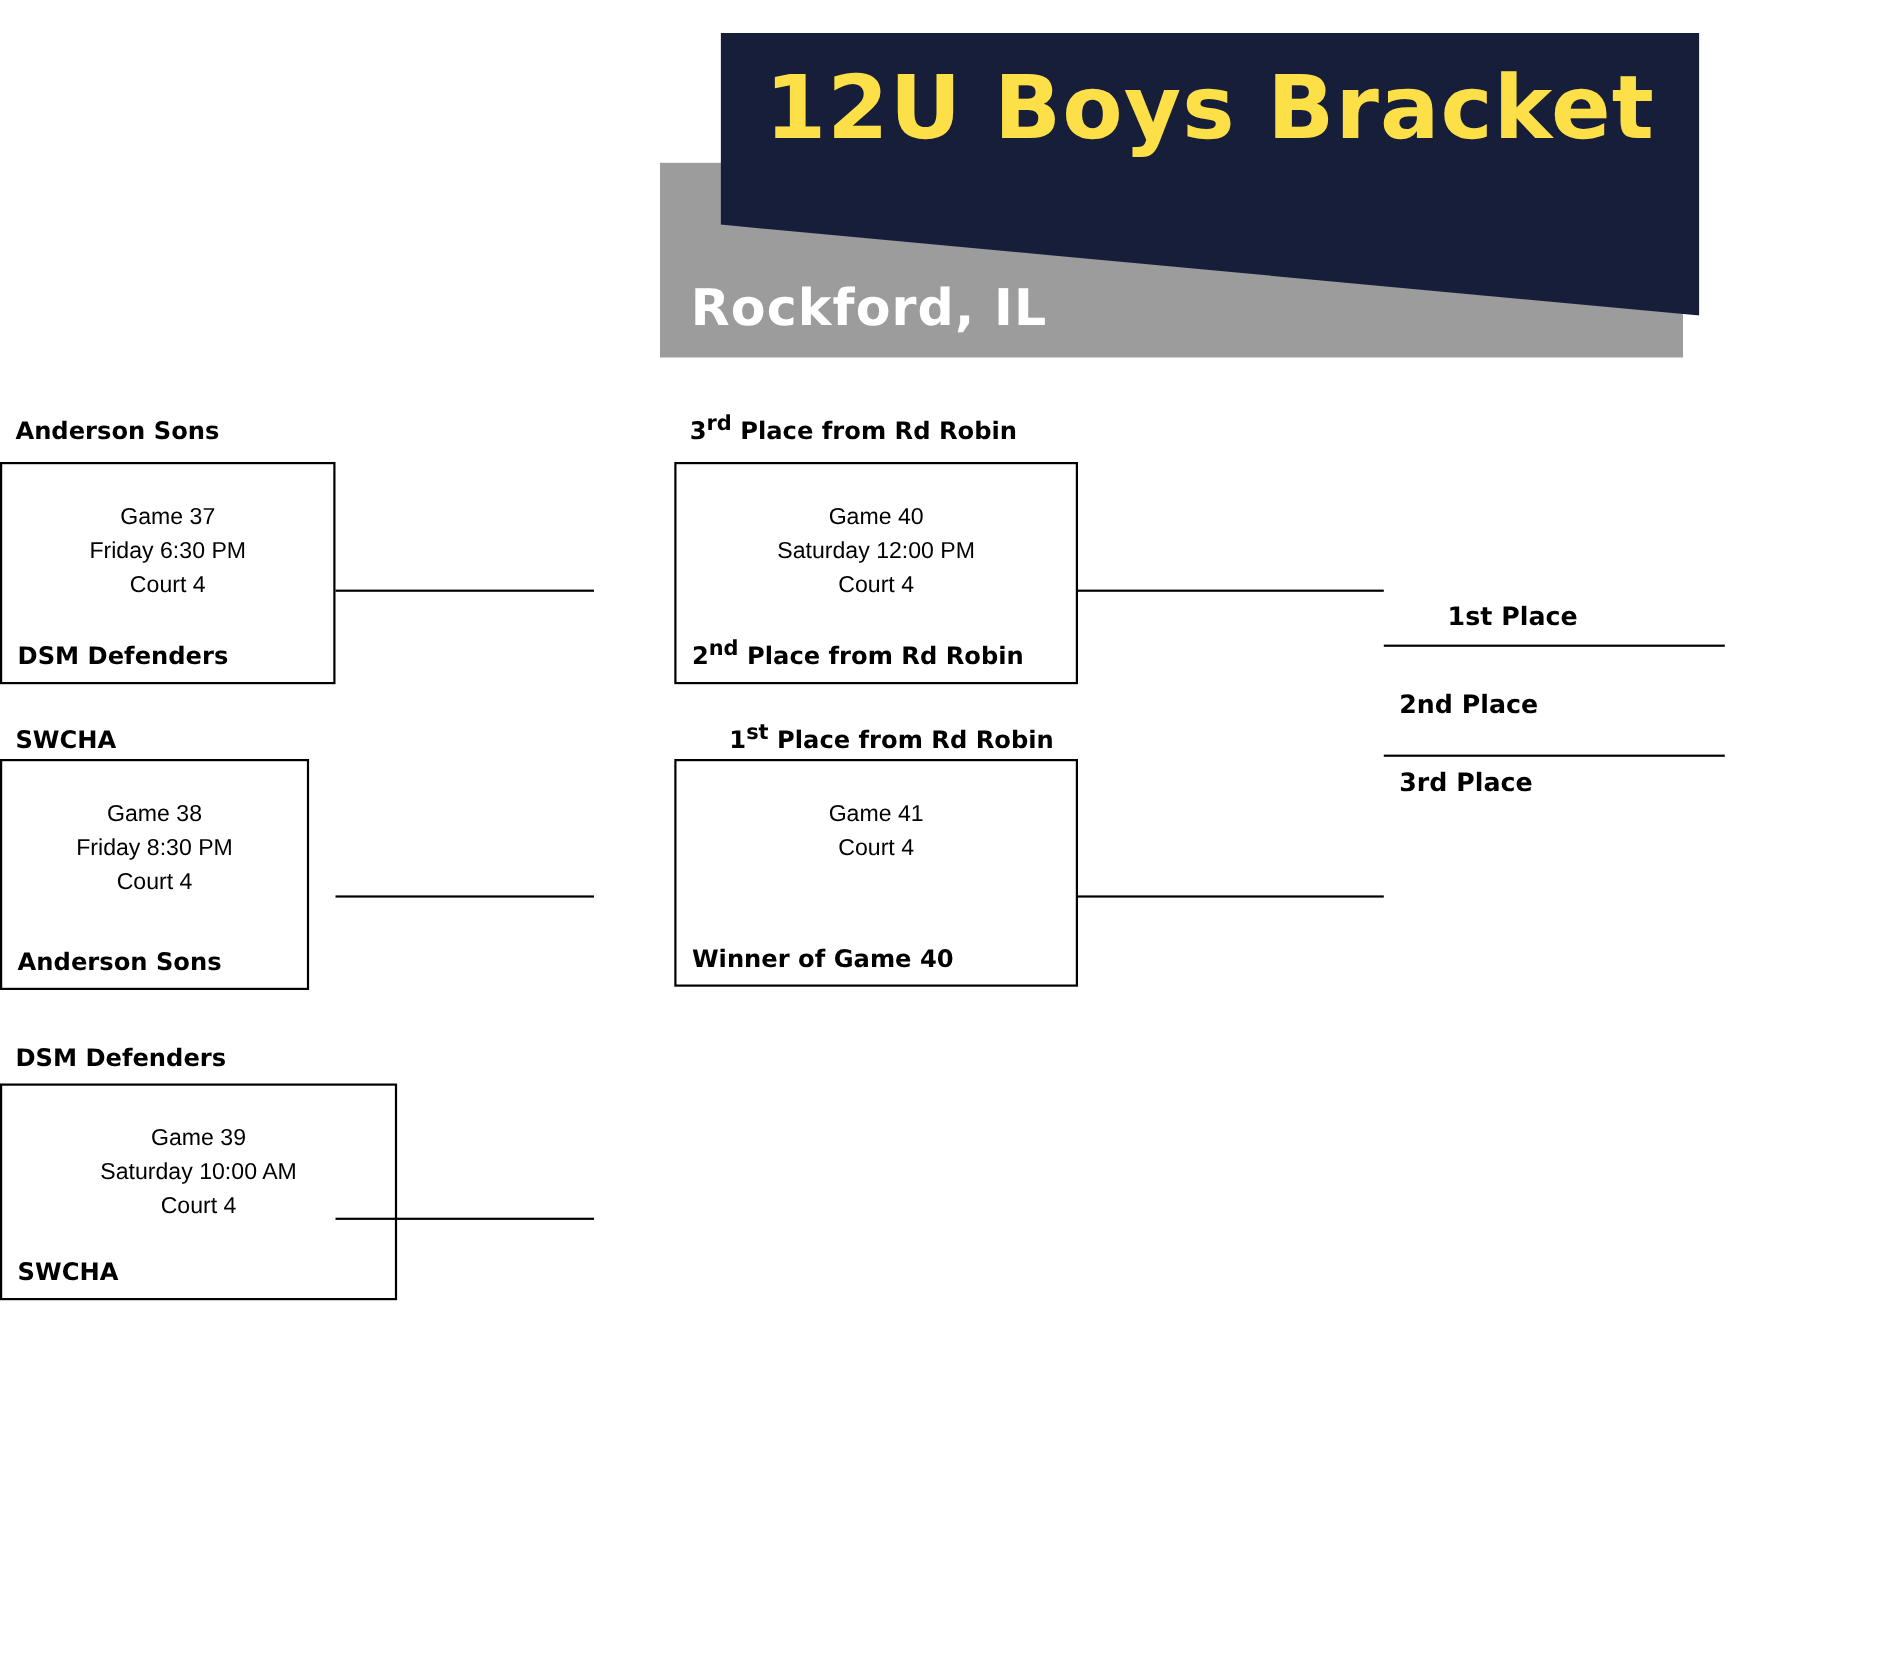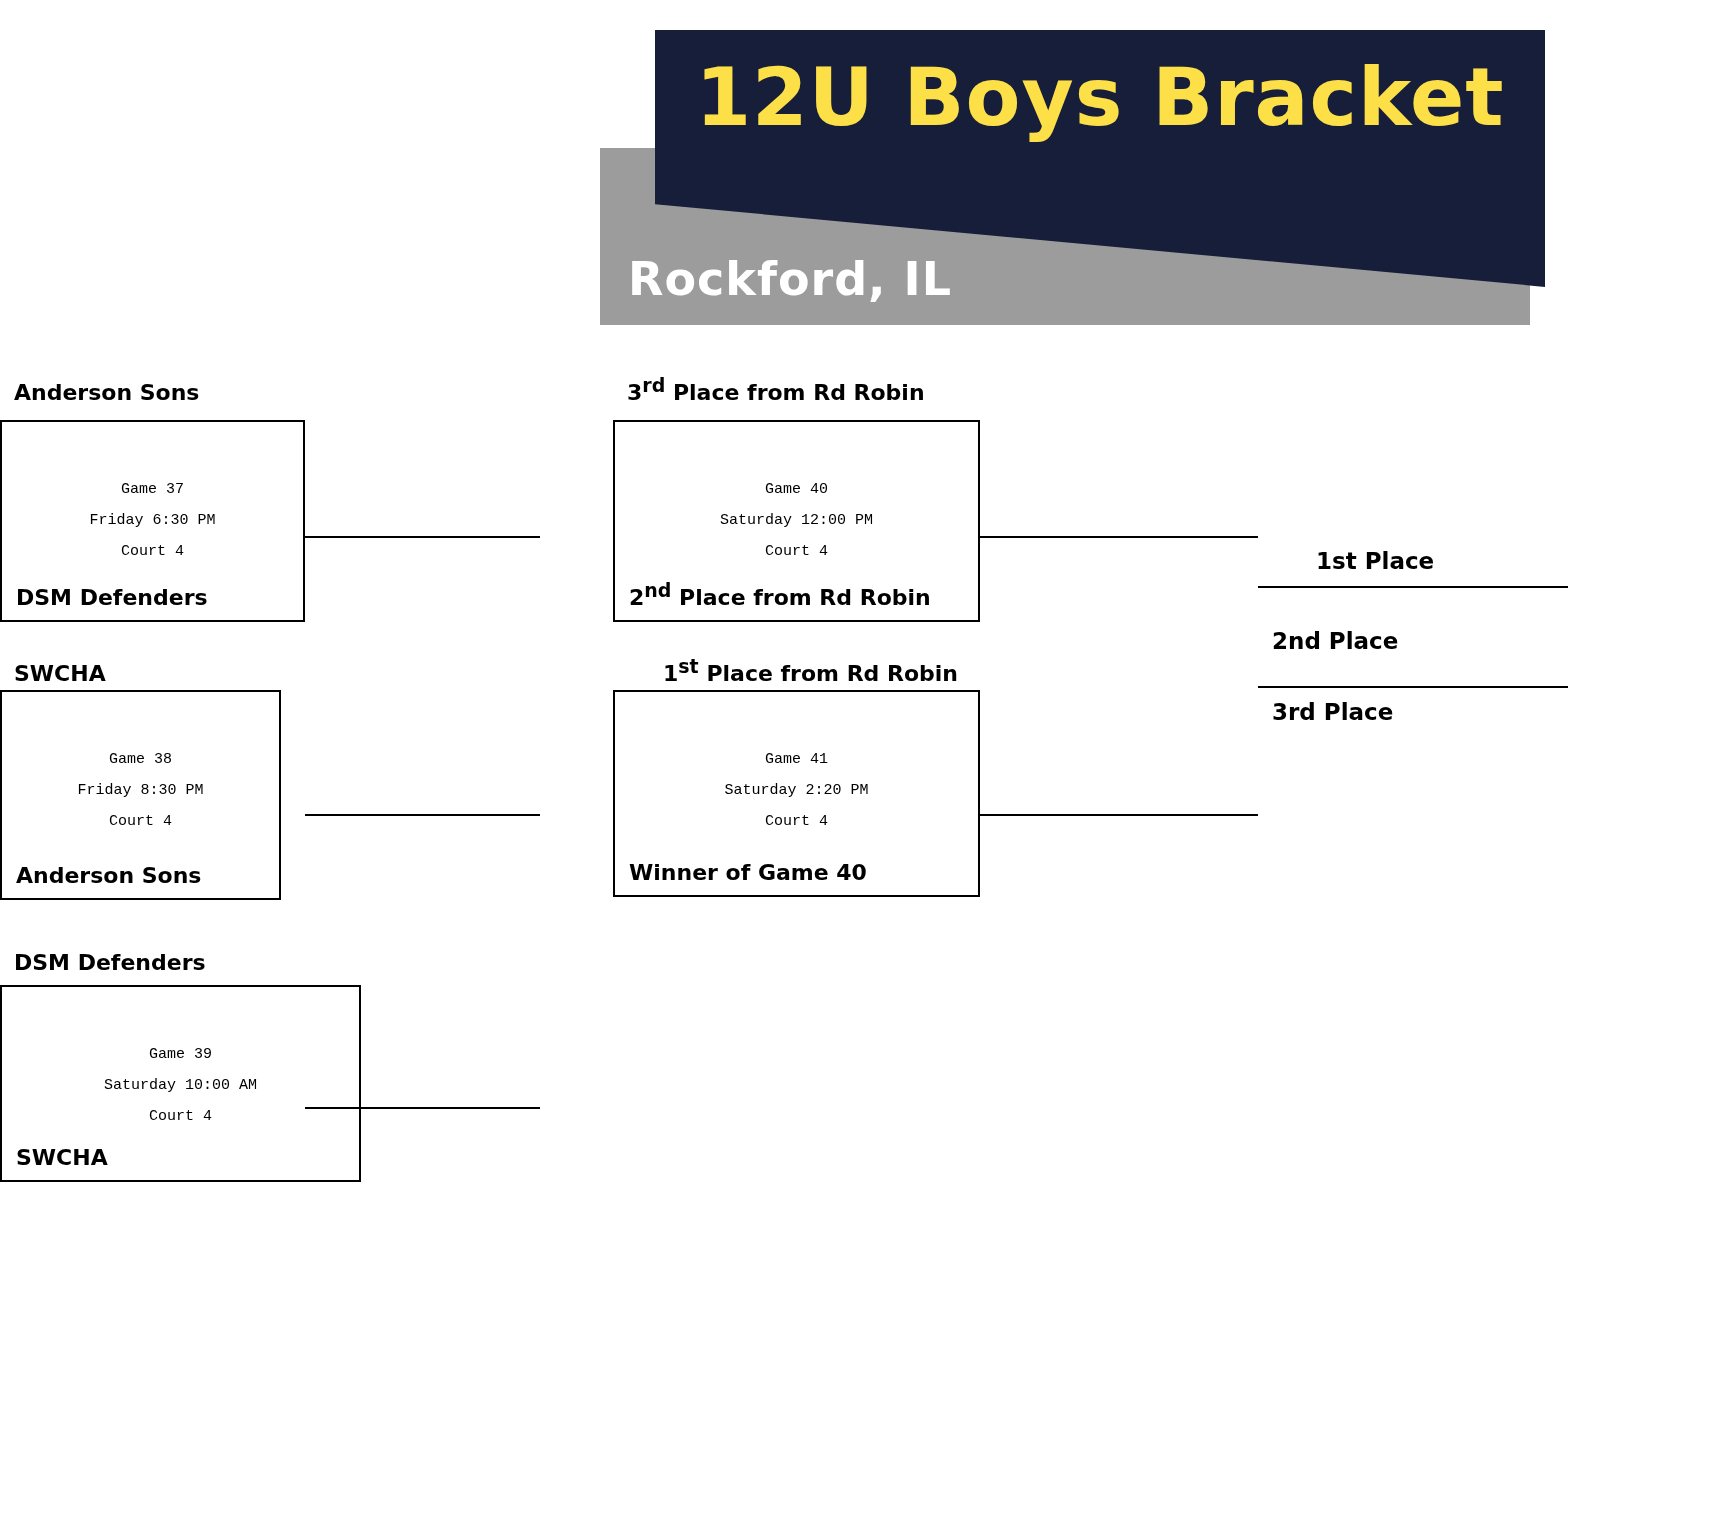--- a/index.html
+++ b/index.html
@@ -32,22 +32,22 @@
   
   .team-label {
     position:absolute; font-weight:bold; font-size:22px; line-height:24px;
     white-space:nowrap; z-index:3;
   }
   sup { font-size:19px; line-height:0; }
   .game-box {
     position:absolute; border:2px solid #000; box-sizing:border-box; z-index:3;
   }
   .game-info {
-    padding-top:52px; text-align:center;
-    font-family:Liberation Mono, monospace; font-size:15px; line-height:31px;
+    padding-top:32px; text-align:center;
+    font-family:Liberation Sans, sans-serif; font-size:21px; line-height:31px;
   }
   .bottom-label {
     position:absolute; left:14px; bottom:10px;
     font-weight:bold; font-size:22px; line-height:24px; white-space:nowrap;
   }
   .hline { position:absolute; height:2px; background:#000; z-index:3; }
 
   
   .tl1 { left:14px;  top:381px; }
   .tl2 { left:14px;  top:662px; }
@@ -136,21 +136,20 @@
       <div>Court 4</div>
     </div>
     <div class="bottom-label"><span>2</span><sup>nd</sup><span> Place from Rd Robin</span></div>
   </div>
   <div class="hline c4"></div>
 
   <div class="team-label tl5"><span>1</span><sup>st</sup><span> Place from Rd Robin</span></div>
   <div class="game-box bx5">
     <div class="game-info">
       <div>Game 41</div>
-      <div>Saturday 2:20 PM</div>
       <div>Court 4</div>
     </div>
     <div class="bottom-label"><span>Winner of Game 40</span><sup></sup><span></span></div>
   </div>
   <div class="hline c5"></div>
 
   <div class="place-label p1">1st Place</div>
   <div class="hline pl1"></div>
   <div class="place-label p2">2nd Place</div>
   <div class="hline pl2"></div>

